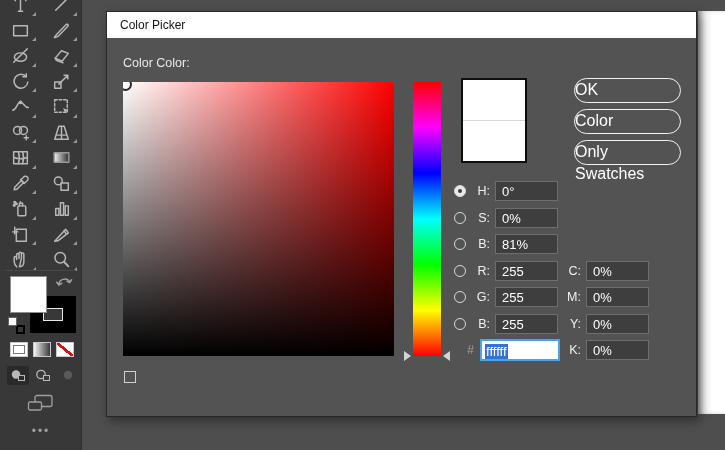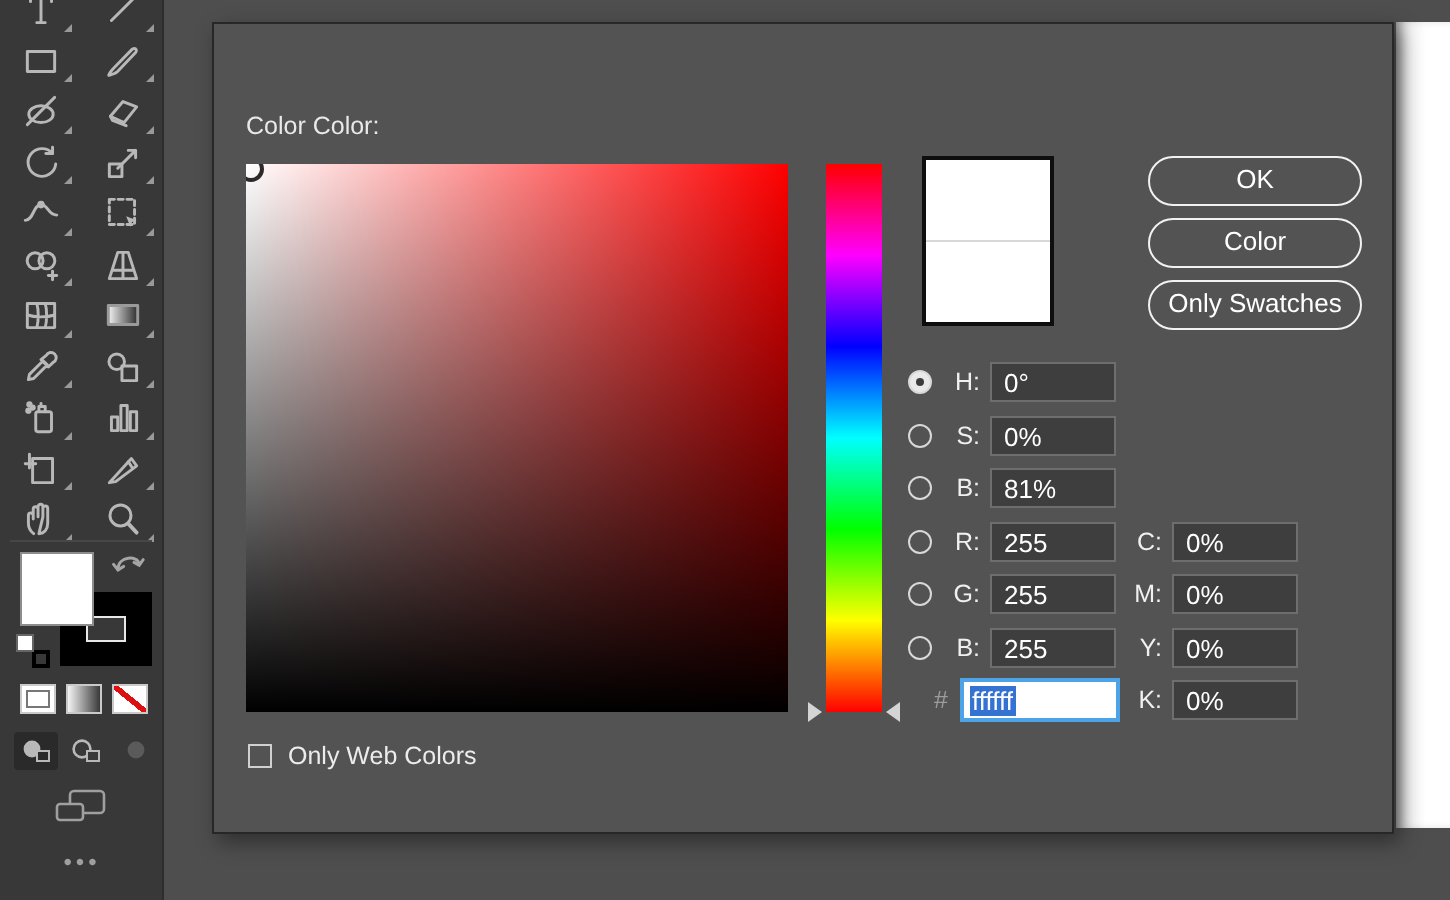--- a/index.html
+++ b/index.html
@@ -61,21 +61,21 @@
              #00ff00 66.6%,#ffff00 83.3%,#ff0000 100%)}
 .arr{position:absolute;bottom:-5px;width:0;height:0;border-top:5px solid transparent;
   border-bottom:5px solid transparent}
 .arr.l{left:-9px;border-left:7px solid #d4d4d4}
 .arr.r{right:-9px;border-right:7px solid #d4d4d4}
 .preview{position:absolute;left:354px;top:66px;width:66px;height:85px;border:2px solid #0e0e0e;
   box-sizing:border-box;display:flex;flex-direction:column}
 .preview .half{flex:1}
 .preview .half + .half{border-top:1px solid #d8d8d8}
 .btn{position:absolute;left:467px;width:107px;height:25px;border:1.6px solid #f2f2f2;
-  border-radius:13px;color:#fff;font-size:13px;line-height:22px;text-align:center;
+  border-radius:13px;color:#fff;font-size:16px;line-height:22px;text-align:left;
   box-sizing:border-box;background:transparent;cursor:default}
 .btn.ok{top:66px}.btn.cancel{top:97px}.btn.swatches{top:128px}
 .frow{position:absolute;display:flex;align-items:center;height:20px}
 .lrow{left:347px}.rrow{left:456px}
 .r0{top:169px}.r1{top:195.5px}.r2{top:222px}.r3{top:248.5px}.r4{top:275px}.r5{top:301.5px}.r6{top:328px}
 .radio{width:12px;height:12px;border:1px solid #d8d8d8;border-radius:50%;box-sizing:border-box;
   margin-right:6px;position:relative;flex:none}
 .radio.on{background:#e9e9e9}
 .radio.on::after{content:"";position:absolute;left:3px;top:3px;width:4px;height:4px;
   border-radius:50%;background:#3c3c3c}
@@ -301,20 +301,23 @@
     <div class="scrmode">
       <svg width="27" height="18" viewBox="0 0 27 18" fill="none" stroke="#9f9f9f" stroke-width="1.3">
         <rect x="8" y="1.5" width="17" height="11" rx="2"></rect>
         <rect x="1.5" y="8" width="13" height="8" rx="1.5" fill="#383838"></rect>
       </svg>
     </div>
     <div class="tbdots">•••</div>
   </div>
 
   <div class="dialog">
+    <div class="titlebar">
+      <span>Color Picker</span>
+    </div>
     <div class="select-label">Color Color:</div>
 
     <div class="cfield">
       <div class="marker"></div>
     </div>
 
     <div class="hue">
       <i class="arr l"></i>
       <i class="arr r"></i>
     </div>
@@ -377,16 +380,15 @@
       <span class="flab">Y:</span>
       <span class="fval">0%</span>
     </div>
     <div class="frow rrow r6">
       <span class="flab">K:</span>
       <span class="fval">0%</span>
     </div>
 
     <div class="webrow">
       <span class="cbx"></span>
-      <span class="cbl">Only Web Colors</span>
     </div>
   </div>
 </div>
 
 </body></html>

